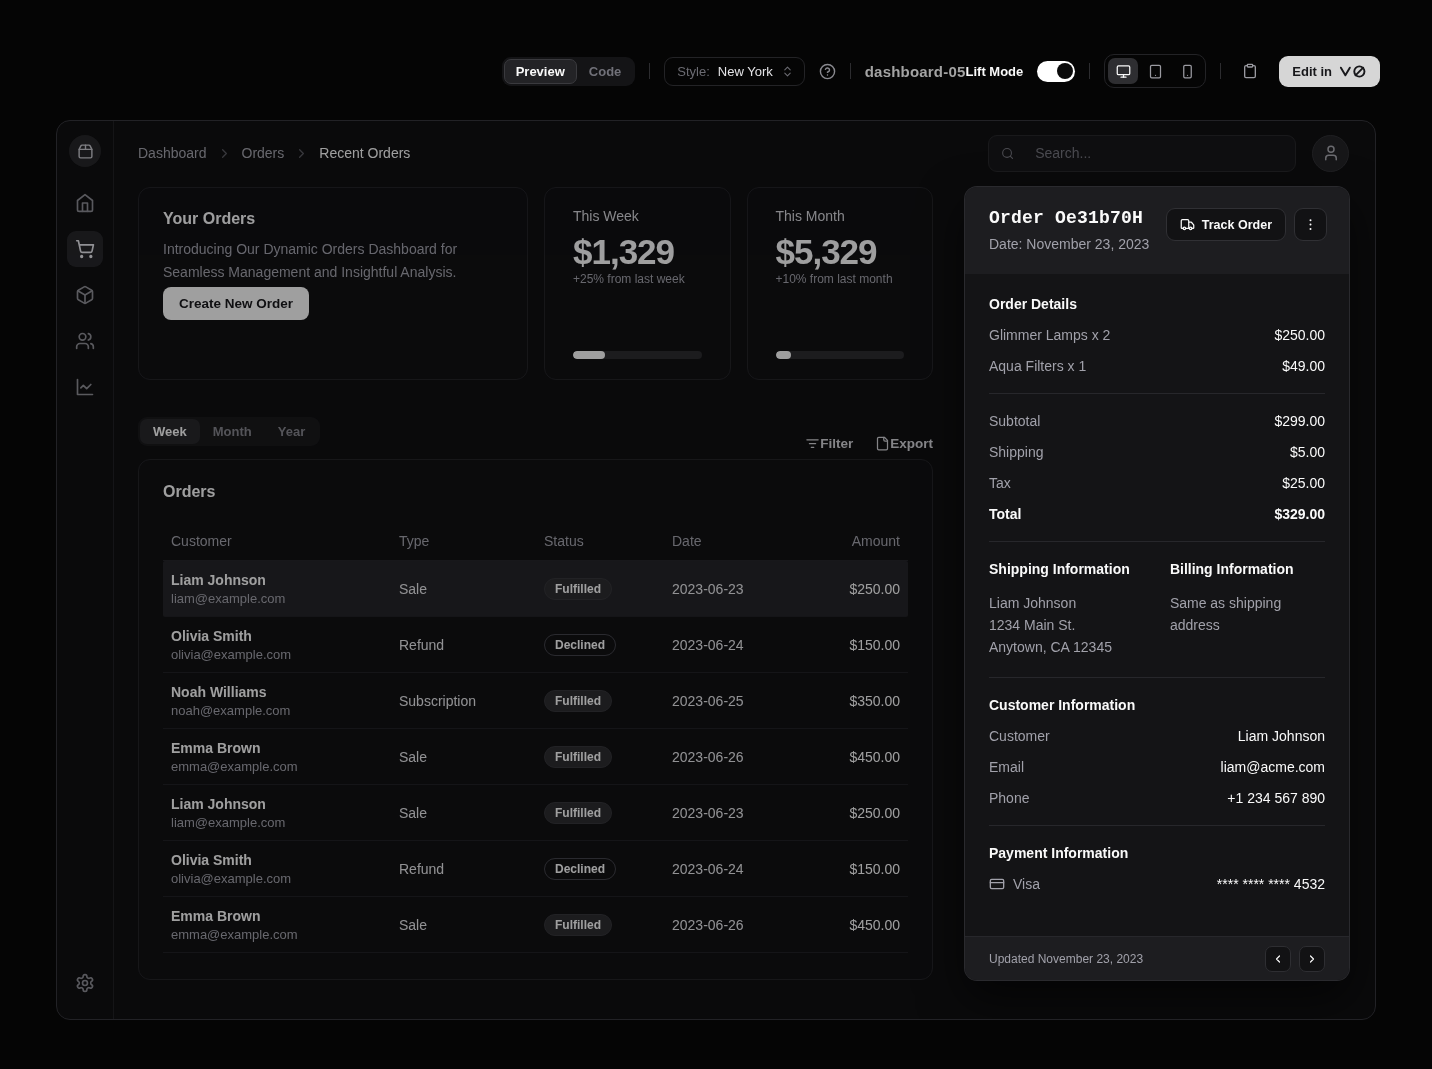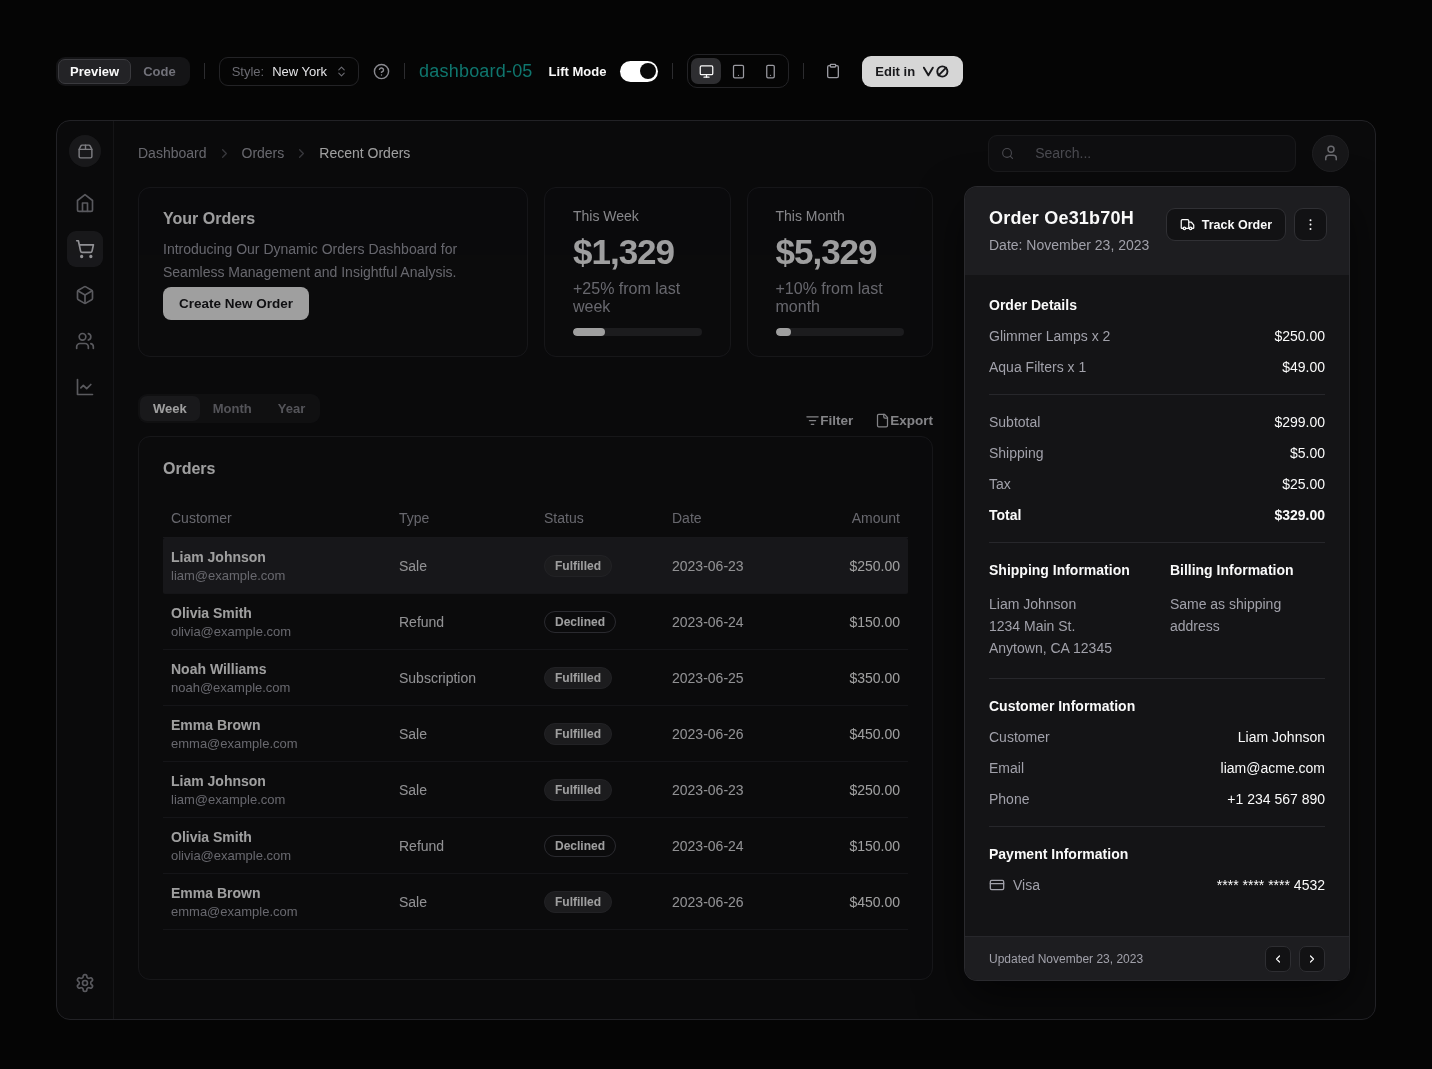--- a/index.html
+++ b/index.html
@@ -2,33 +2,33 @@
 <html><head>
 <meta charset="utf-8">
 <style>
   * { margin:0; padding:0; box-sizing:border-box; }
   html,body { background:#050505; }
   body { width:1432px; height:1069px; font-family:"Liberation Sans", sans-serif; overflow:hidden; }
   svg { display:block; }
   .stage { position:relative; width:1432px; height:1069px; background:#050505; }
 
   
-  .toolbar { position:absolute; top:54px; left:56px; right:76px; height:34px;
-             display:flex; align-items:center; justify-content:flex-start;gap:16px; }
+  .toolbar { position:absolute; top:54px; left:56px; right:52px; height:34px;
+             display:flex; align-items:center; justify-content:flex-end; }
   .tb-left, .tb-right { display:flex; align-items:center; gap:14px; }
   .vsep { width:1px; height:16px; background:#2c2c2f; }
   .seg { display:flex; align-items:center; background:#141416; border-radius:9px; padding:2px; }
   .seg-btn { border:0; background:transparent; color:#717179; font:600 13px "Liberation Sans",sans-serif;
              padding:5px 12px; border-radius:7px; cursor:pointer; }
   .seg-btn.active { background:#232326; color:#fafafa; border:1px solid #3a3a3e; padding:4px 11px; }
   .style-select { display:flex; align-items:center; gap:8px; border:1px solid #232326; border-radius:9px;
                   padding:6px 10px 6px 12px; color:#e4e4e7; font-size:13px; cursor:pointer; }
   .style-select .lbl { color:#6b6b72; }
   .icon-ghost { background:transparent; border:0; color:#8a8a90; cursor:pointer; display:flex; align-items:center; }
-  .comp-name { color:#0f766e; font-size:18px; font-weight:400; letter-spacing:.2px; }
+  .comp-name { color:#a3a3a3; font-size:15px; font-weight:700; letter-spacing:.2px; }
   .lift-label { color:#fafafa; font-size:13px; font-weight:700; }
   .toggle { width:38px; height:21px; border-radius:999px; background:#ffffff; border:0; position:relative; cursor:pointer; }
   .toggle .knob { position:absolute; top:2.5px; right:2.5px; width:16px; height:16px; border-radius:50%; background:#0a0a0a; }
   .device-group { display:flex; gap:2px; border:1px solid #232326; border-radius:10px; padding:3px; }
   .dev-btn { width:30px; height:26px; display:flex; align-items:center; justify-content:center;
              background:transparent; border:0; border-radius:7px; color:#9a9aa1; cursor:pointer; }
   .dev-btn.active { background:#2e2e31; color:#fafafa; }
   .clip-btn { width:30px; height:30px; display:flex; align-items:center; justify-content:center;
               background:transparent; border:0; border-radius:8px; color:#9a9aa1; cursor:pointer; }
   .edit-btn { display:flex; align-items:center; gap:7px; background:#d6d6d6; color:#18181b;
@@ -58,31 +58,31 @@
   .search { display:flex; align-items:center; gap:21px; width:308px; height:37px; background:#121214;
             border:1px solid #232326; border-radius:9px; padding:0 12px; color:#71717a; }
   .search input { background:transparent; border:0; outline:none; color:#d4d4d8; font-size:14px; width:100%; }
   .search input::placeholder { color:#71717a; }
   .avatar { width:37px; height:37px; border-radius:50%; background:#1e1e21; border:1px solid #2c2c30;
             display:flex; align-items:center; justify-content:center; color:#a6a6ad; cursor:pointer; }
 
   .content { flex:1; display:flex; gap:32px; padding:2px 26px 39px 24px; min-height:0; }
   .left-col { flex:1; display:flex; flex-direction:column; min-width:0; }
 
-  .cards-row { display:flex; gap:16px; height:170px; }
+  .cards-row { display:flex; gap:16px; height:193px; }
   .card { background:#0c0c0e; border:1px solid #1f1f23; border-radius:12px; }
   .promo { width:390px; padding:22px 24px; }
   .promo h2 { color:#fafafa; font-size:16px; font-weight:700; margin-bottom:10px; }
   .promo p { color:#a1a1aa; font-size:14px; line-height:1.62; max-width:308px; }
   .cta { margin-top:4px; background:#fafafa; color:#131316; border:0; border-radius:8px;
          padding:9px 16px; font:600 13.5px "Liberation Sans",sans-serif; cursor:pointer; }
   .stat { flex:1; padding:20px 28px; display:flex; flex-direction:column; }
   .stat .s-label { color:#d4d4d8; font-size:14px; }
   .stat .s-value { color:#fafafa; font-size:35px; font-weight:700; letter-spacing:-1px; margin-top:8px; }
-  .stat .s-delta { color:#a1a1aa; font-size:16px; margin-top:8px; }
+  .stat .s-delta { color:#a1a1aa; font-size:12px; }
   .progress { margin-top:auto; height:8px; border-radius:999px; background:#27272a; overflow:hidden; }
   .progress-fill { height:100%; background:#fafafa; border-radius:999px; }
 
   .list-toolbar { margin-top:36px; display:flex; align-items:center; justify-content:space-between; height:30px; }
   .ptabs { display:flex; background:#141416; border-radius:9px; padding:2px; }
   .ptab { border:0; background:transparent; color:#828289; font:600 13px "Liberation Sans",sans-serif;
           padding:5px 13px; border-radius:7px; cursor:pointer; }
   .ptab.active { background:#232326; color:#fafafa; }
   .lt-actions { display:flex; align-items:center; gap:22px; }
   .ghost-btn { display:flex; align-items:flex-start; background:transparent; border:0; color:#cfcfd4;
@@ -106,21 +106,21 @@
   .td.col-1, .td.col-3 { color:#e4e4e7; }
   .td.col-4 { color:#fafafa; }
   .badge { display:inline-block; padding:3px 10px; border-radius:999px; font-size:12px; font-weight:600; color:#fafafa; }
   .badge.filled { background:#27272a; border:1px solid #323236; }
   .badge.outline { background:transparent; border:1px solid #3f3f46; }
 
   
   .order-card { width:384px; background:#141416; border-radius:12px; overflow:hidden; display:flex; flex-direction:column;
                 box-shadow:0 0 0 1px #2a2a2e, 0 18px 46px rgba(0,0,0,.6); }
   .oc-header { background:#1d1d20; padding:21px 22px 22px 24px; display:flex; justify-content:space-between; align-items:flex-start; }
-  .oc-title { color:#fafafa; font-size:18px; font-weight:700; letter-spacing:.2px; }
+  .oc-title { color:#fafafa; font-size:18px; font-weight:700; letter-spacing:.2px;font-family:Liberation Mono, monospace; }
   .oc-date { color:#a1a1aa; font-size:14px; margin-top:8px; }
   .oc-actions { display:flex; gap:8px; }
   .track-btn { display:flex; align-items:center; gap:7px; height:33px; padding:0 13px; background:#121214;
                border:1px solid #303034; border-radius:9px; color:#fafafa; font:600 12.5px "Liberation Sans",sans-serif; cursor:pointer; }
   .more-btn { width:33px; height:33px; background:#121214; border:1px solid #303034; border-radius:9px;
               color:#fafafa; display:flex; align-items:center; justify-content:center; cursor:pointer; }
   .oc-body { padding:22px 24px 18px; flex:1; font-size:14px; }
   .sec-title { color:#fafafa; font-size:14px; font-weight:700; margin-bottom:15px; }
   ul.kv-list { list-style:none; }
   .kv { display:flex; justify-content:space-between; align-items:center; margin-bottom:15px; }

